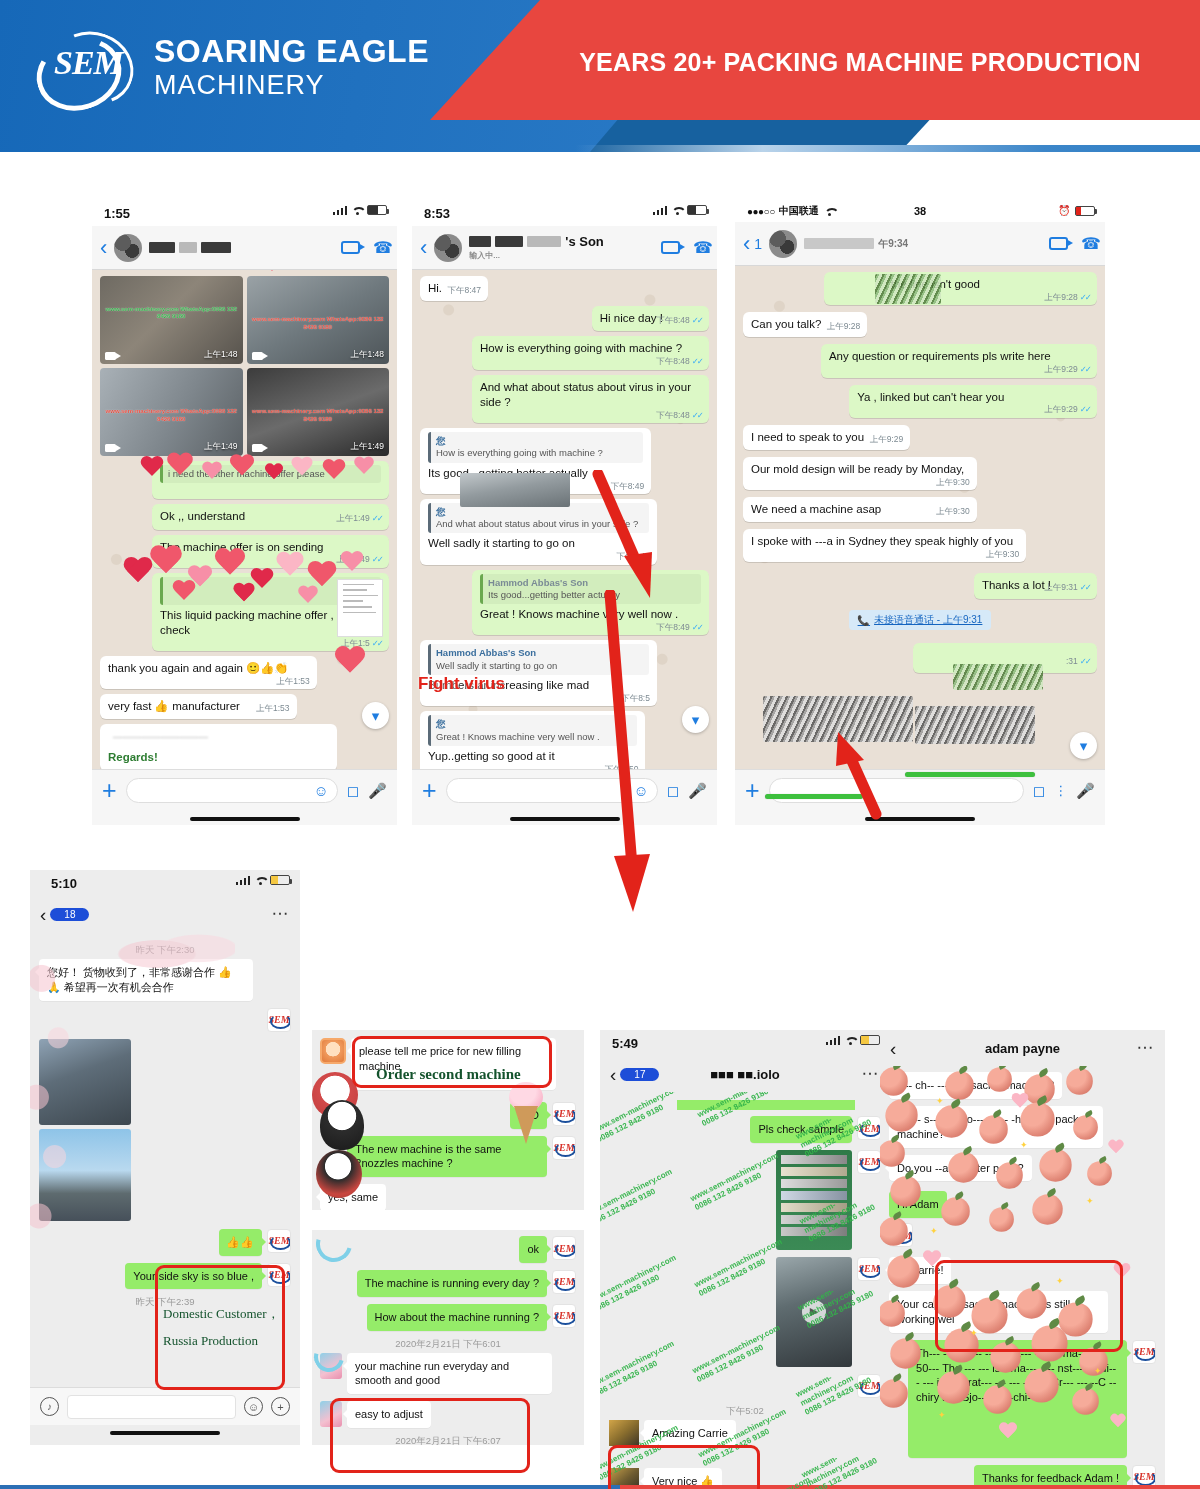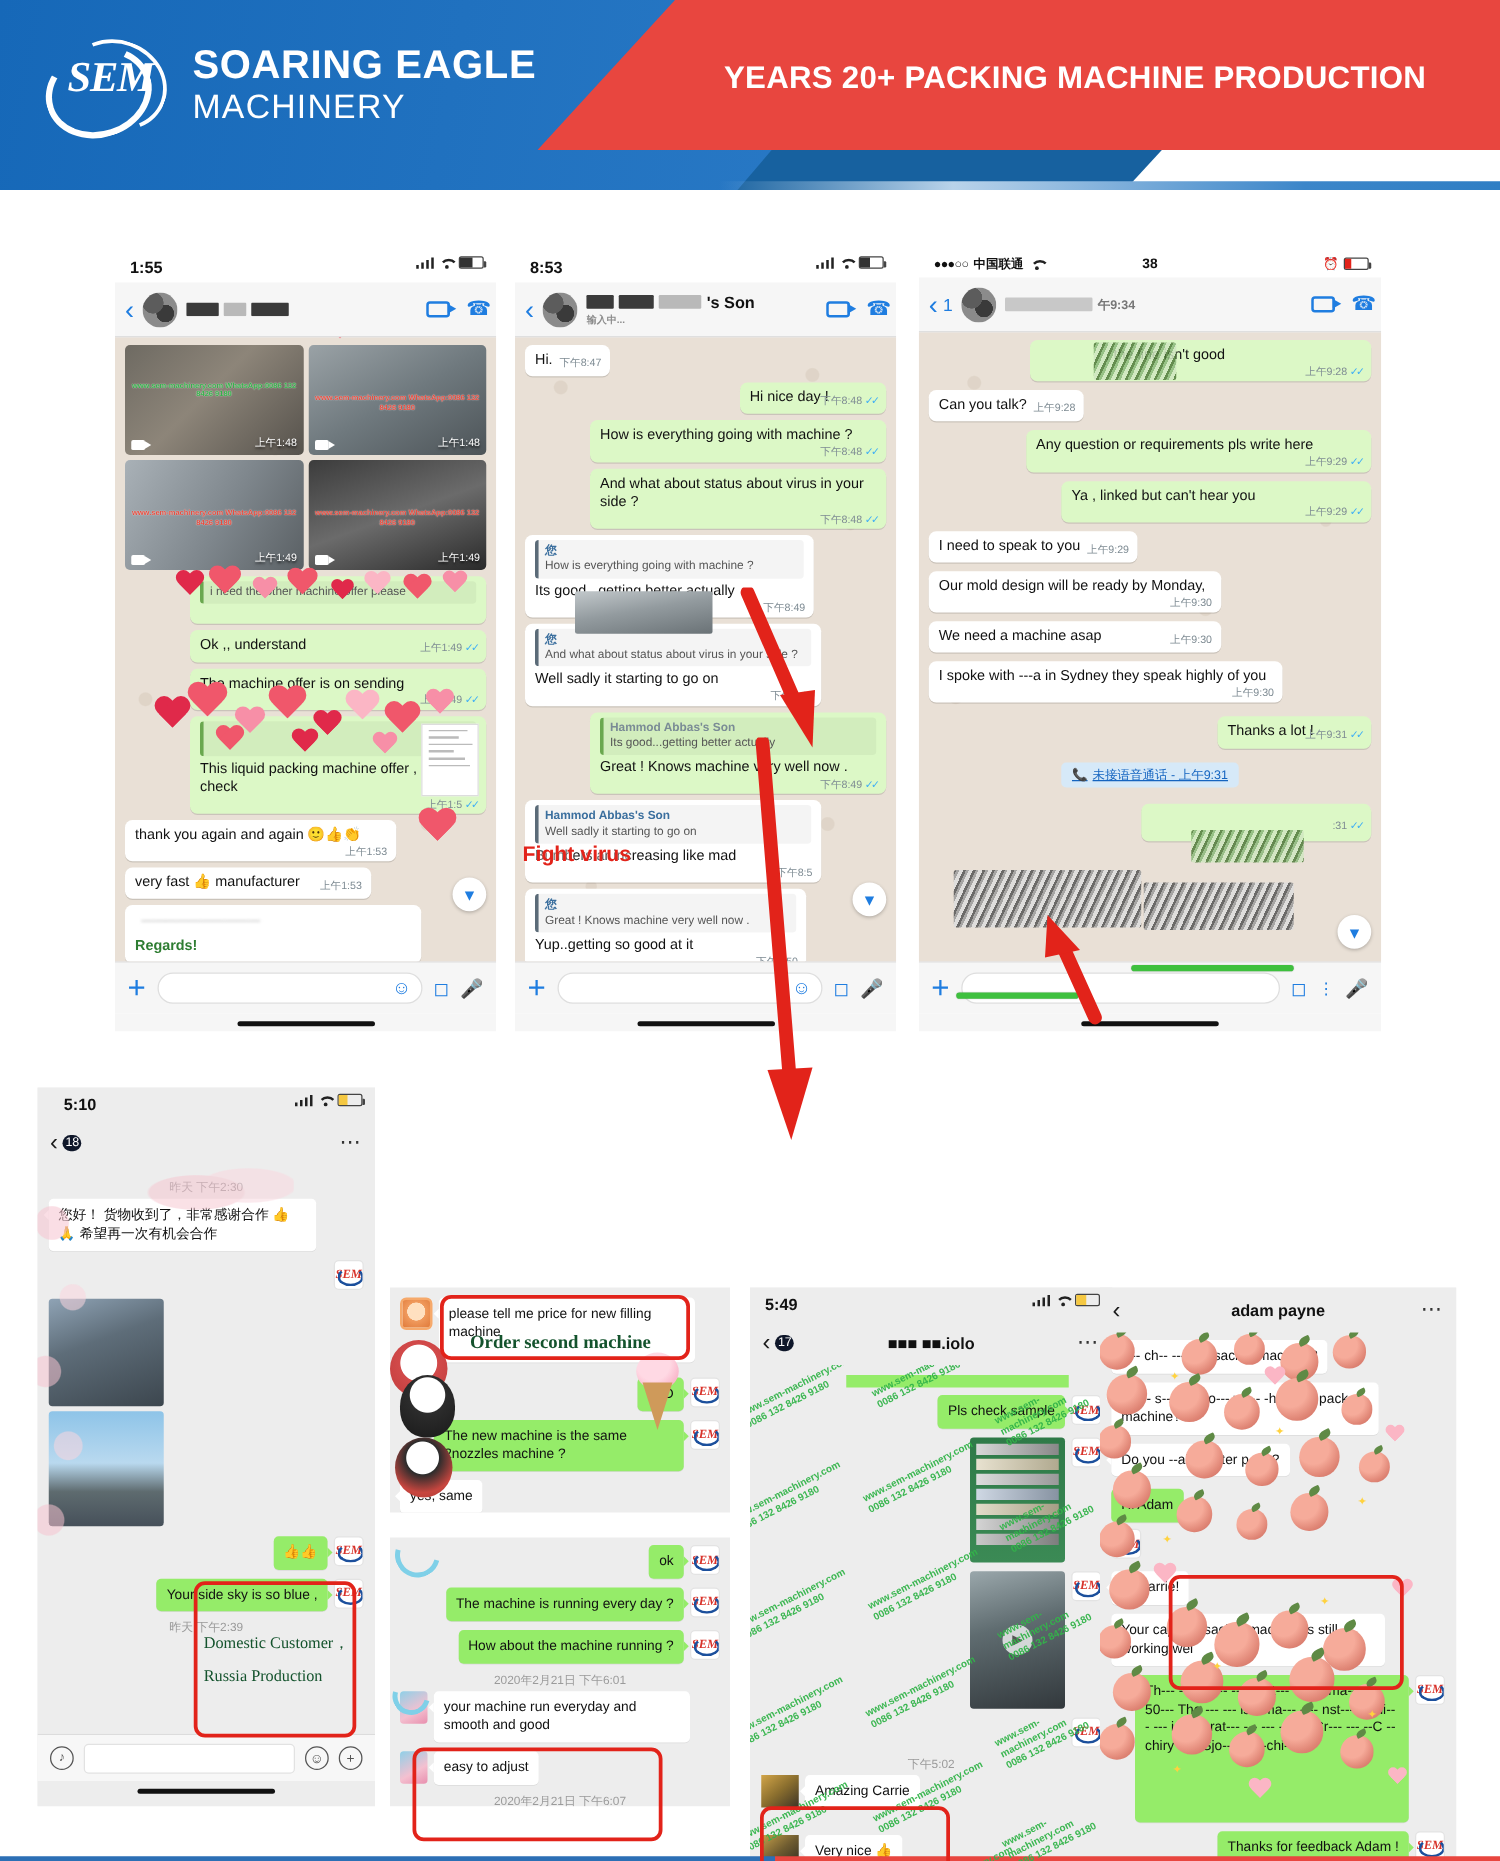--- a/index.html
+++ b/index.html
@@ -162,21 +162,21 @@
   .cinput { flex:1; height:25px; background:#fff; border:1px solid #dedede; border-radius:13px;
             display:flex; align-items:center; justify-content:flex-end; padding-right:8px; }
   .c-ic { color:#1f7de0; font-size:15px; }
   .homebar { height:20px; background:#f6f6f6; display:flex; align-items:flex-start; justify-content:center; padding-top:6px; }
   .homebar i { display:block; width:110px; height:4px; background:#111; border-radius:3px; }
 
   
   .wc-hdr { height:36px; background:#ededed; display:flex; align-items:center; padding:0 10px;
             position:relative; justify-content:space-between; }
   .wc-back { display:flex; align-items:center; gap:4px; color:#1a1a1a; font-size:13px; }
-  .wc-badge { background:#0f172a; color:#fff; border-radius:9px; font-size:10px; padding:1px 2px; }
+  .wc-badge { background:#1d4ed8; color:#fff; border-radius:9px; font-size:10px; padding:1px 14px; }
   .wc-name { position:absolute; left:0; right:0; text-align:center; font-size:13px; color:#111; font-weight:600; pointer-events:none; }
   .wc-dots { color:#333; font-size:17px; letter-spacing:1.5px; line-height:0.6; }
   .wc-time { text-align:center; font-size:9.5px; color:#9b9b9b; margin:6px 0 2px; }
   .wc-row { display:flex; align-items:flex-start; gap:5px; margin-bottom:7px; }
   .wc-row.r { justify-content:flex-end; }
   .wc-bub { max-width:74%; border-radius:4px; padding:6px 8px; font-size:11px; line-height:1.35; color:#111;
             position:relative; box-shadow:0 0.5px 0.5px rgba(0,0,0,.08); }
   .wc-bub.in { background:#fff; }
   .wc-bub.out { background:#95ec69; }
   .wc-bub.in:before { content:""; position:absolute; left:-4px; top:9px; border-style:solid;

